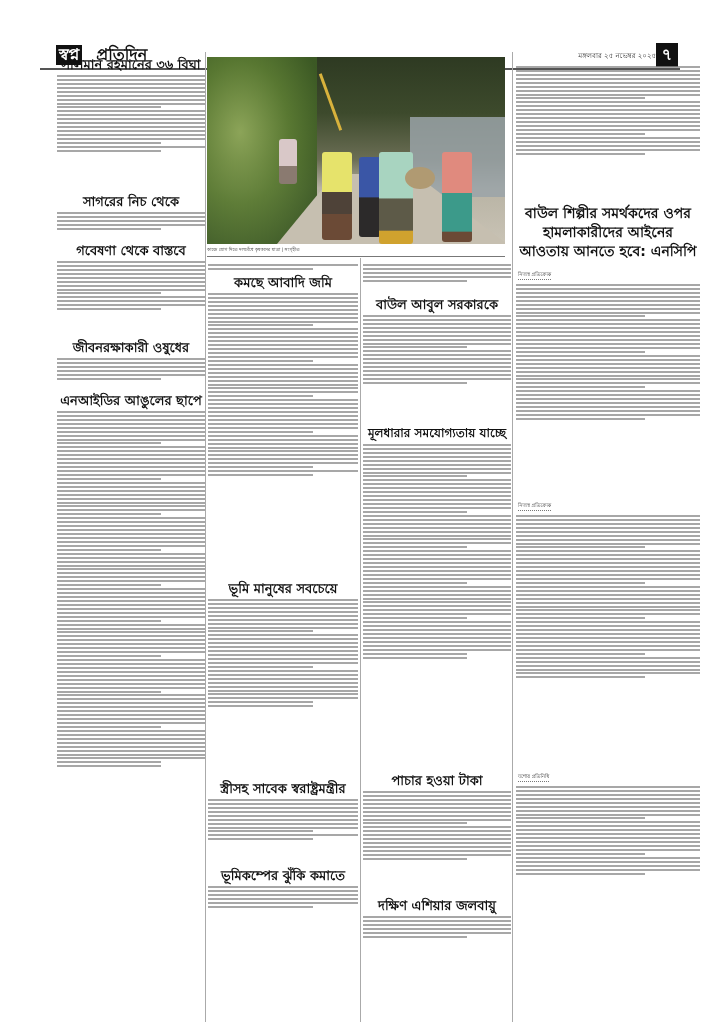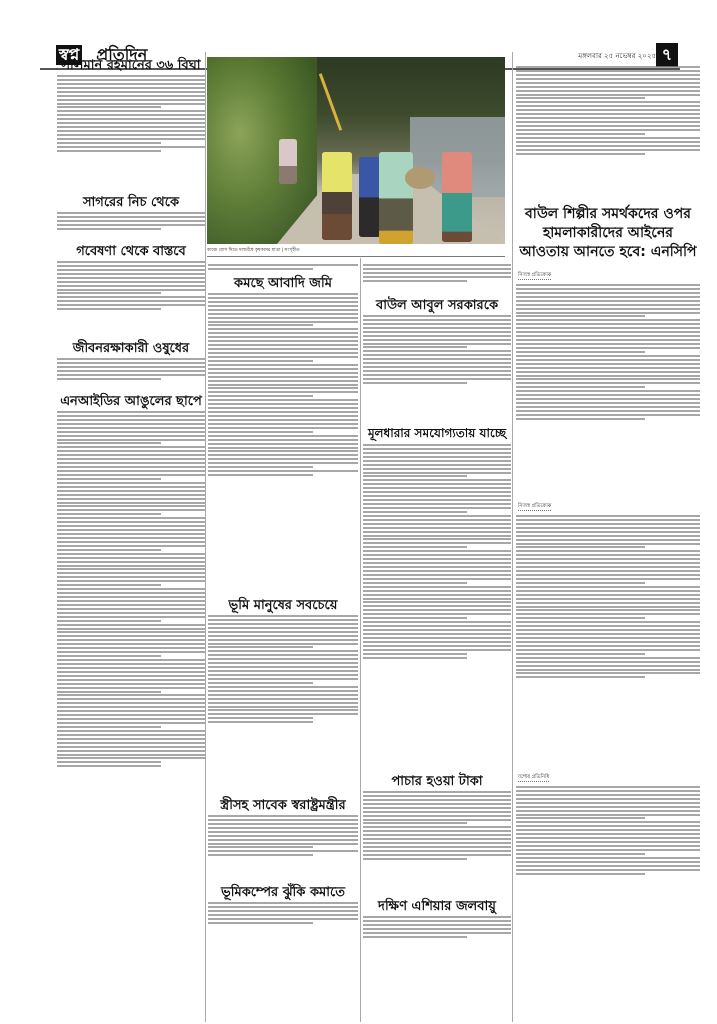--- a/index.html
+++ b/index.html
@@ -261,21 +261,21 @@
       <div class="line"></div>
       <div class="line"></div>
       <div class="line"></div>
       <div class="line"></div>
       <div class="line"></div>
       <div class="line"></div>
       <div class="line s"></div>
       <div class="line"></div>
       <div class="line s"></div>
     </div>
-  <div class="hl hl1" style="margin-top:20px;">ভূমি মানুষের সবচেয়ে</div>
+  <div class="hl hl1" style="margin-top:4px;">ভূমি মানুষের সবচেয়ে</div>
   <div class="body" style="height:170px;" id="mc2">
       <div class="line"></div>
       <div class="line"></div>
       <div class="line"></div>
       <div class="line"></div>
       <div class="line"></div>
       <div class="line"></div>
       <div class="line"></div>
       <div class="line"></div>
       <div class="line s"></div>

